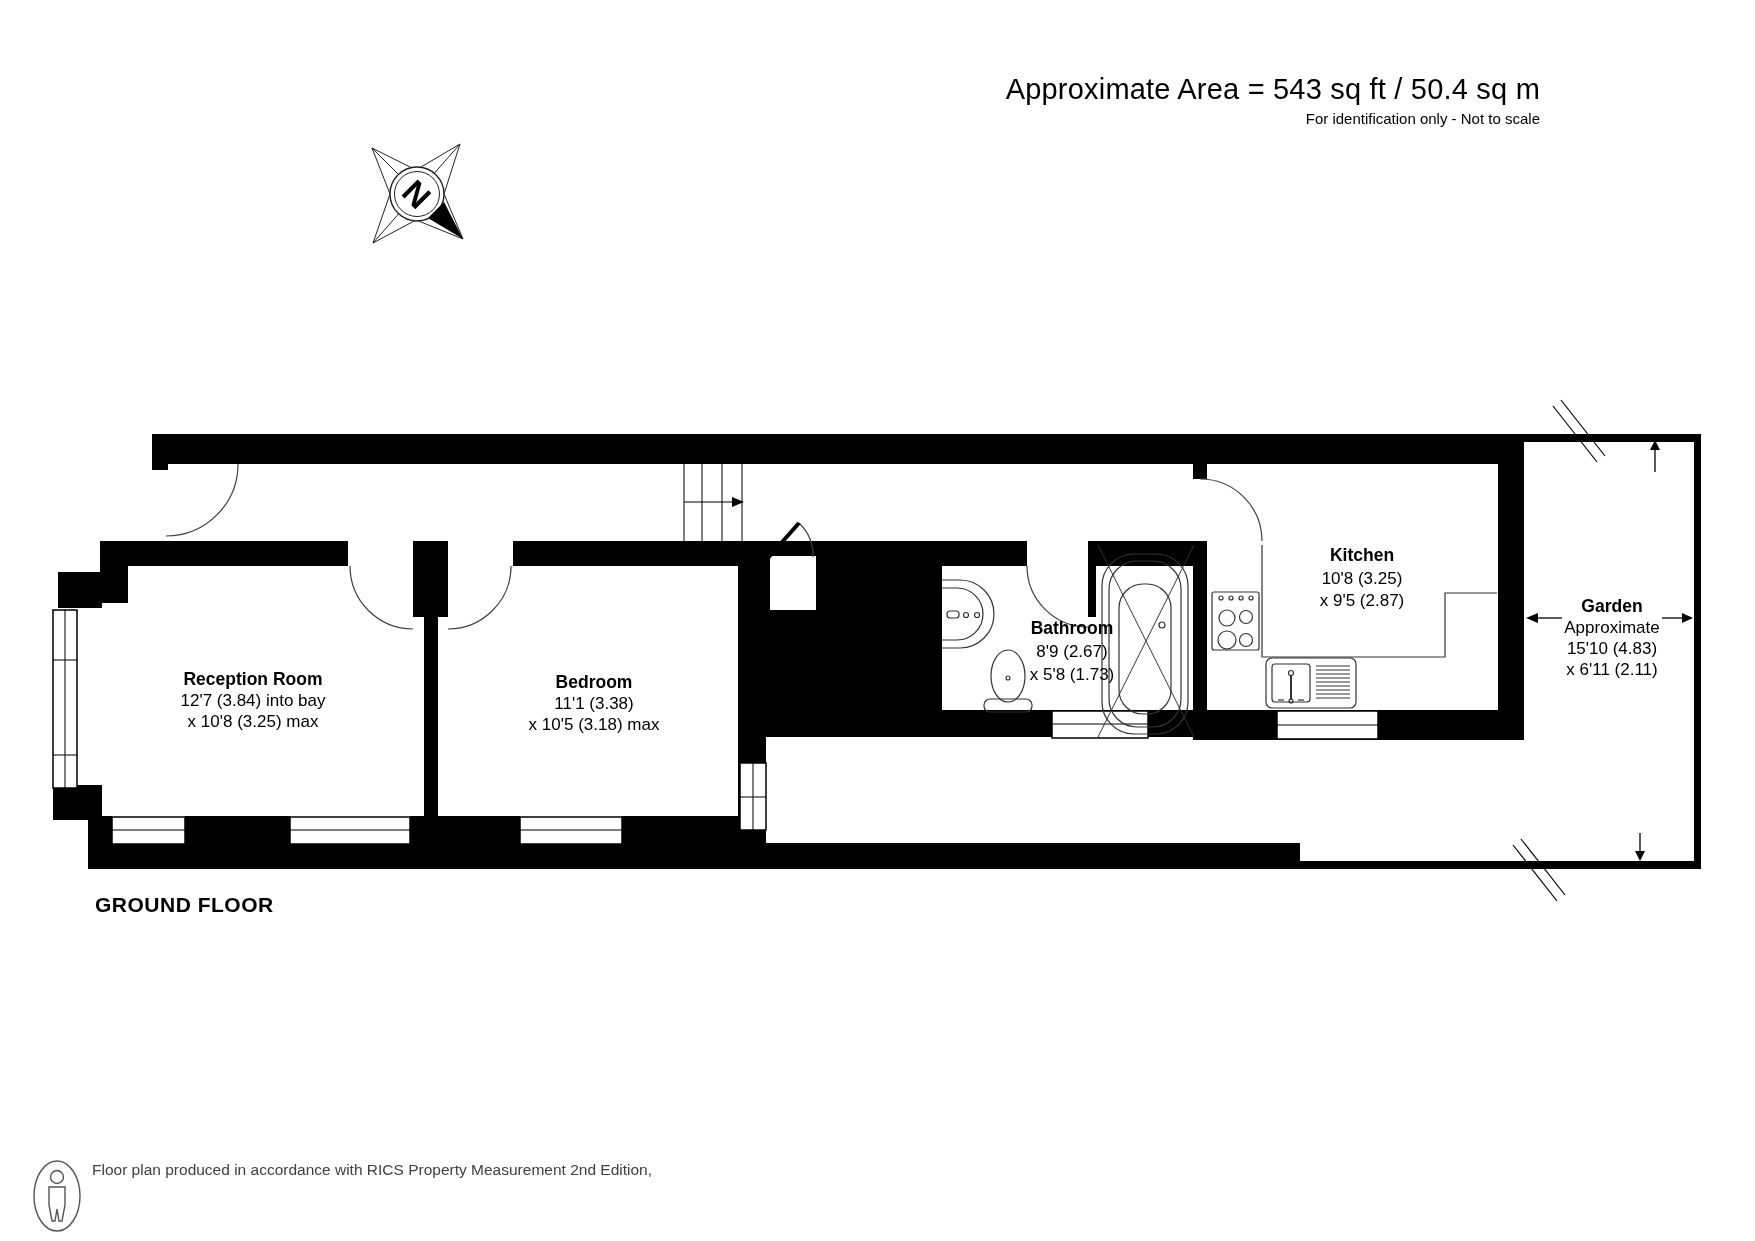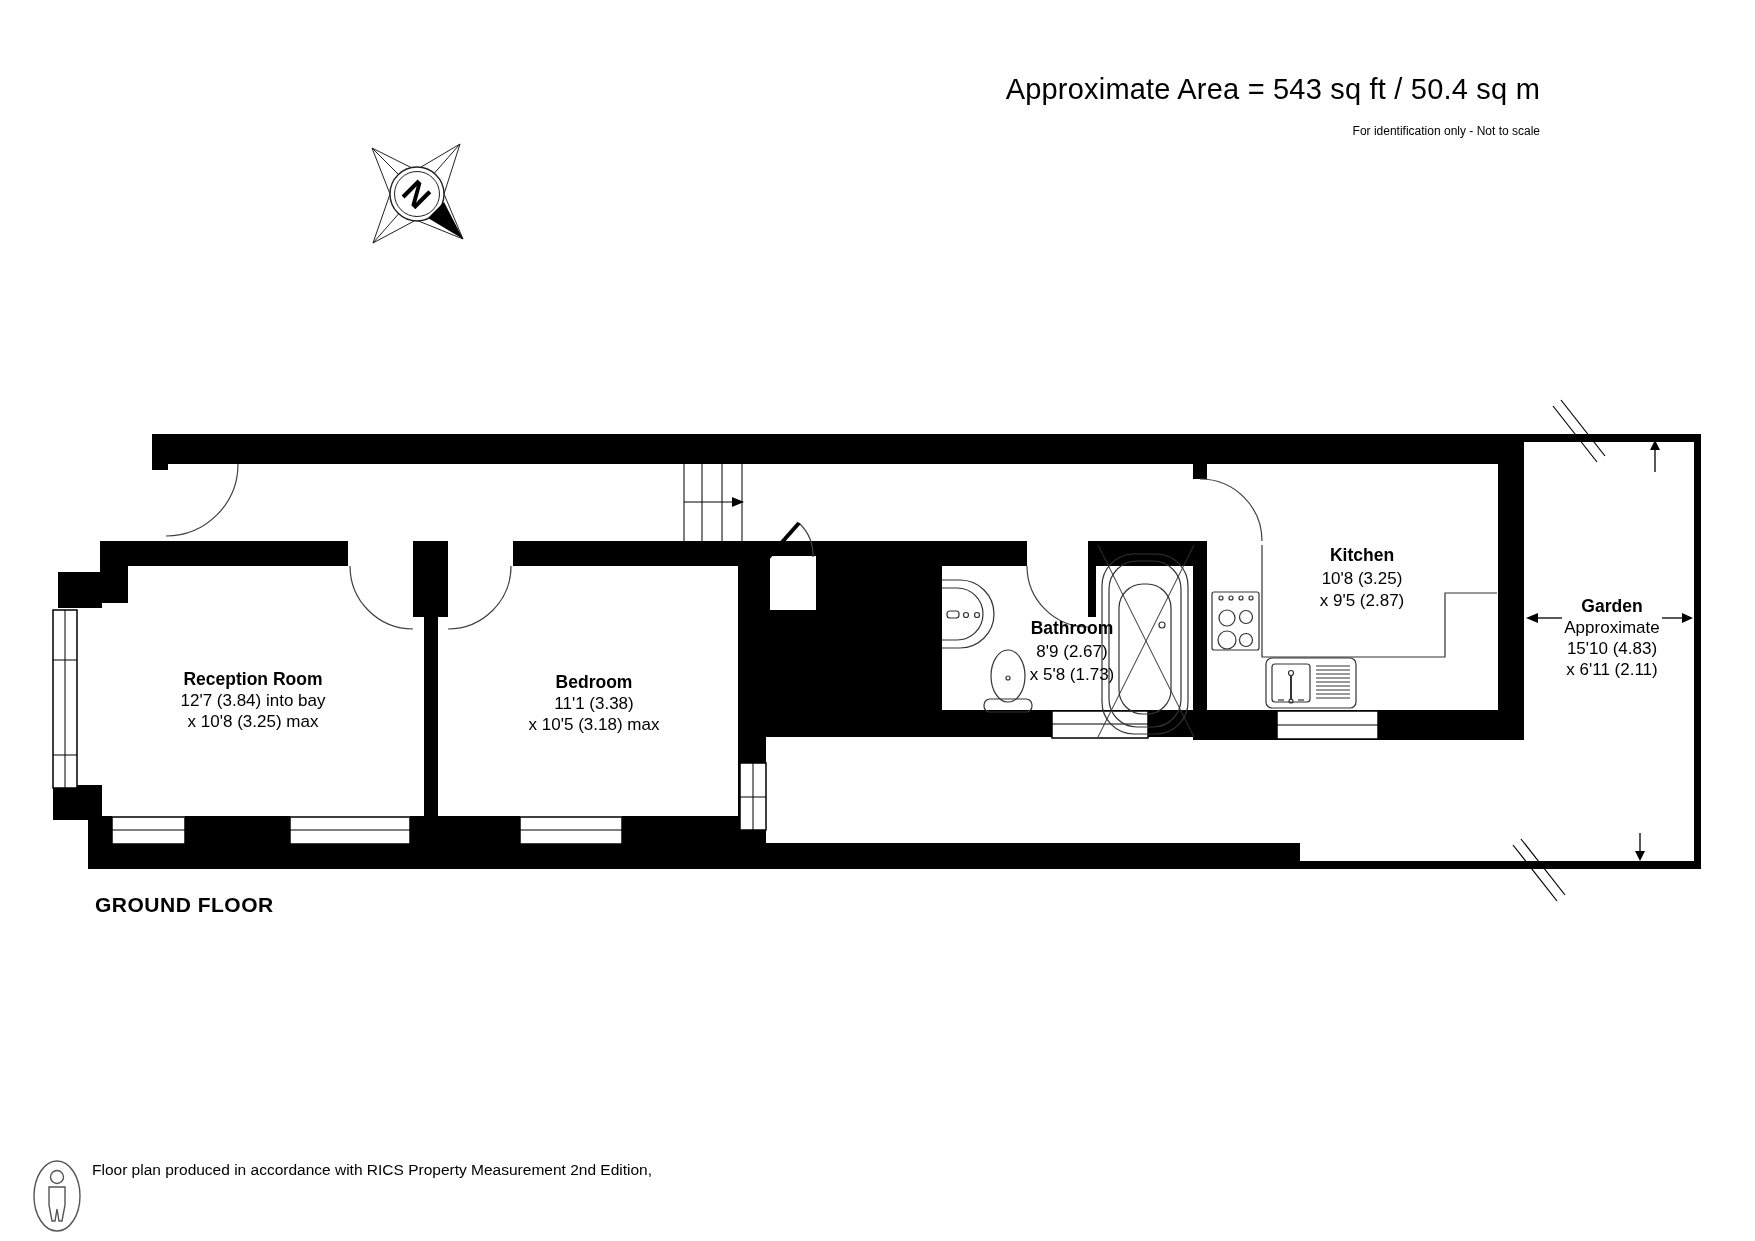--- a/index.html
+++ b/index.html
@@ -1,21 +1,21 @@
 <!DOCTYPE html>
 <html><head>
 <meta charset="utf-8">
 <style>
   html,body{margin:0;padding:0;background:#ffffff;}
   body{font-family:"Liberation Sans", sans-serif;}
   .page{position:relative;width:1755px;height:1241px;background:#fff;overflow:hidden;}
   .hdr{position:absolute;top:72px;right:215px;text-align:right;color:#000;}
   .hdr .title{font-size:29px;line-height:34px;letter-spacing:.2px;}
-  .hdr .sub{font-size:12px;line-height:26px;margin-top:12px;}
-  .footer{position:absolute;left:92px;top:1158px;color:#000000;font-size:15.5px;line-height:24px;}
+  .hdr .sub{font-size:15px;line-height:26px;}
+  .footer{position:absolute;left:92px;top:1158px;color:#404040;font-size:15.5px;line-height:24px;}
   svg text{fill:#000;}
   .roomname{font-size:17.5px;font-weight:bold;}
   .roomdim{font-size:17px;}
   .floorlbl{font-size:21px;font-weight:bold;letter-spacing:.5px;}
   .north{font-size:33px;font-weight:bold;}
 </style>
 </head>
 <body>
 
 <div class="page">

